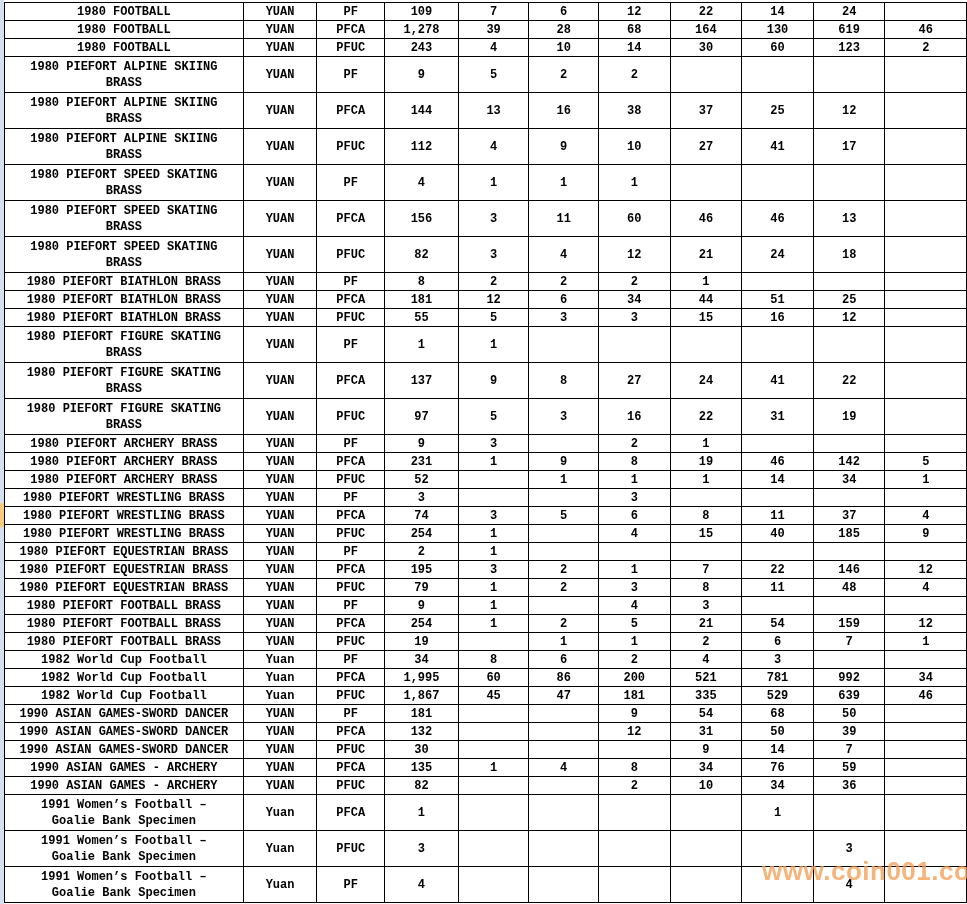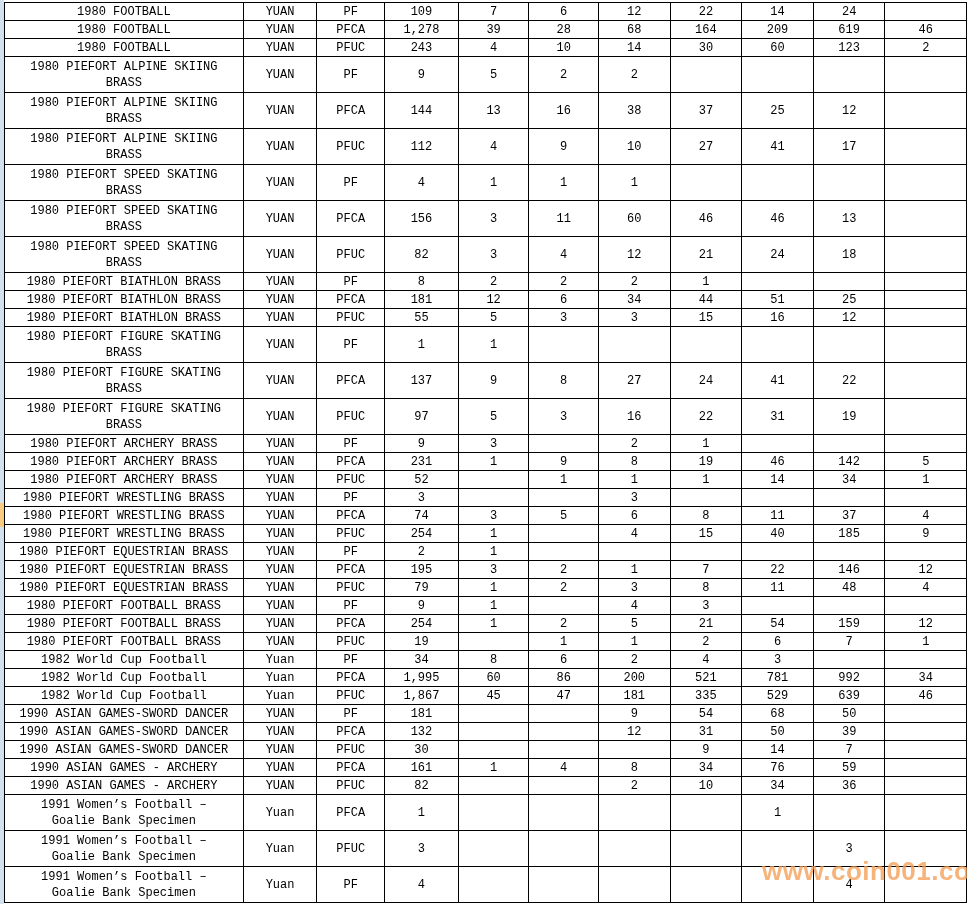--- a/index.html
+++ b/index.html
@@ -3,21 +3,21 @@
 <meta charset="utf-8">
 <style>
   html,body{margin:0;padding:0;}
   body{
     width:967px;height:904px;position:relative;background:#ffffff;
     overflow:hidden;font-family:"Liberation Mono","DejaVu Sans Mono",monospace;
   }
   .sheet-edge{position:absolute;left:0;top:0;width:4px;height:904px;background:#D3E0EE;}
   .sheet-edge-accent{position:absolute;left:0;top:503px;width:4px;height:24px;background:#FACB7E;}
   table.pop{
-    border-collapse:collapse;table-layout:fixed;position:absolute;left:4px;top:2px;
+    border-collapse:collapse;table-layout:fixed;position:absolute;left:4px;top:2px;font-weight:bold;
   }
   table.pop td{
     border:1px solid #000;text-align:center;vertical-align:middle;
     font-size:12px;line-height:16px;padding:0;color:#000;
     white-space:pre-line;overflow:hidden;
   }
   tr.single{height:18px;}
   tr.double{height:36px;padding-left:28px;}
   .watermark{
     position:absolute;left:762px;top:856px;width:200px;
@@ -63,21 +63,21 @@
       </tr>
       <tr class="single">
         <td>1980 FOOTBALL</td>
         <td>YUAN</td>
         <td>PFCA</td>
         <td>1,278</td>
         <td>39</td>
         <td>28</td>
         <td>68</td>
         <td>164</td>
-        <td>209</td>
+        <td>130</td>
         <td>619</td>
         <td>46</td>
       </tr>
       <tr class="single">
         <td>1980 FOOTBALL</td>
         <td>YUAN</td>
         <td>PFUC</td>
         <td>243</td>
         <td>4</td>
         <td>10</td>
@@ -483,21 +483,21 @@
         <td></td>
         <td>9</td>
         <td>14</td>
         <td>7</td>
         <td></td>
       </tr>
       <tr class="single">
         <td>1990 ASIAN GAMES - ARCHERY</td>
         <td>YUAN</td>
         <td>PFCA</td>
-        <td>161</td>
+        <td>135</td>
         <td>1</td>
         <td>4</td>
         <td>8</td>
         <td>34</td>
         <td>76</td>
         <td>59</td>
         <td></td>
       </tr>
       <tr class="single">
         <td>1990 ASIAN GAMES - ARCHERY</td>

